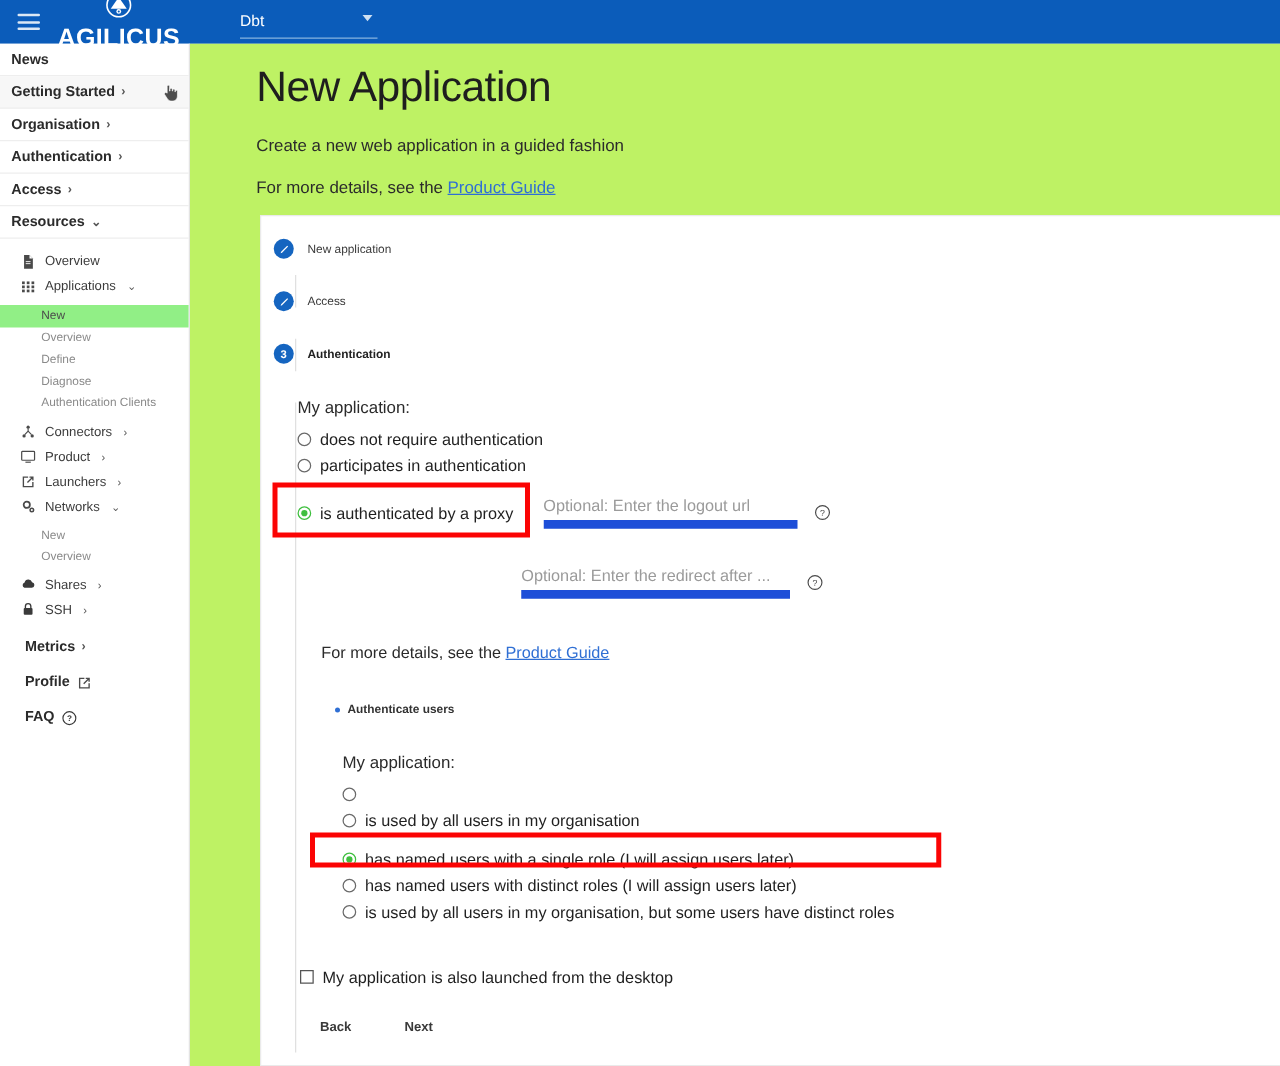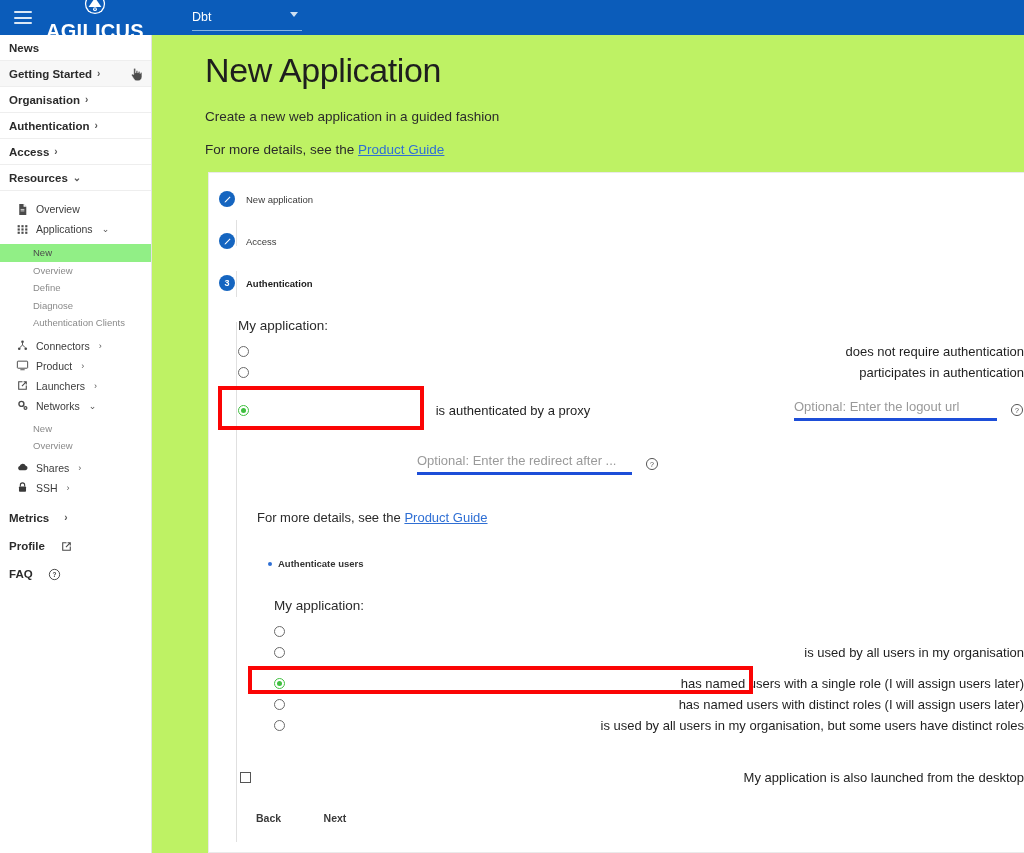--- a/index.html
+++ b/index.html
@@ -64,22 +64,22 @@
                  align-items: center; justify-content: center; flex: 0 0 13px; }
   .nav-sub .chev { font-size: 9px; color: #555; margin-left: 2px; }
 
   .nav-leaf {
     height: 17.5px; display: flex; align-items: center; padding-left: 33px;
     font-size: 9.5px; color: #8a8a8a; cursor: pointer;
   }
   .nav-leaf.active { background: #91ef86; color: #4b4b4b; }
 
   .nav-foot {
-    height: 28px; display: flex; align-items: center; padding-left: 9px;
-    font-size: 11.5px; font-weight: bold; color: #2b2b2b; cursor: pointer; gap: 15px;
+    height: 28px; display: flex; align-items: center; padding-left: 20px;
+    font-size: 11.5px; font-weight: bold; color: #2b2b2b; cursor: pointer; gap: 5px;
   }
 
   
   .main {
     position: absolute; left: 152px; top: 35px; width: 872px; height: 818px;
     background: #bef264; overflow: hidden;
   }
   .page-head { padding: 16px 0 0 53px; }
   .page-title {
     font-size: 34px; font-weight: normal; color: #1e1e1e; margin: 0;
@@ -105,35 +105,35 @@
   }
   .step-label { font-size: 9.5px; color: #3a3a3a; margin-left: 11px; margin-top: 3px; font-weight: 500; }
   .step-label.active { font-weight: bold; color: #222; }
   .rail {
     position: absolute; left: 18px; width: 1px; background: #e0e0e0;
   }
 
   .section-body { padding-left: 29px; }
 
   .grp-title { font-size: 13.5px; color: #2b2b2b; }
-  .radio-row { display: flex; align-items: center; height: 18px; justify-content: space-between; }
+  .radio-row { display: flex; align-items: center; height: 18px; }
   .radio {
     width: 11px; height: 11px; border-radius: 50%; border: 1px solid #6a6a6a;
     flex: 0 0 11px; margin-right: 7px; background: #fff; cursor: pointer;
     position: relative;
   }
   .radio.sel { border-color: #3fbf3f; }
   .radio.sel::after {
     content: ""; position: absolute; left: 2px; top: 2px;
     width: 5px; height: 5px; border-radius: 50%; background: #3fbf3f;
   }
   .radio-label { font-size: 13px; color: #1f1f1f; cursor: pointer; white-space: nowrap; }
 
   .field {
-    border-bottom: 3px solid #1d4ed8; font-size: 13px; color: #9a9a9a;
+    border-bottom: 7px solid #1d4ed8; font-size: 13px; color: #9a9a9a;
     padding-bottom: 4px; cursor: text;
   }
   .help-ic { width: 14px; height: 14px; cursor: pointer; }
 
   .bullet-row { display: flex; align-items: center; gap: 6px; }
   .bullet { width: 4px; height: 4px; border-radius: 50%; background: #2f6fd4; flex: 0 0 4px; }
   .bullet-label { font-size: 9.5px; color: #333; font-weight: bold; }
 
   .checkbox {
     width: 11px; height: 11px; border: 1px solid #555; background: #fff;

